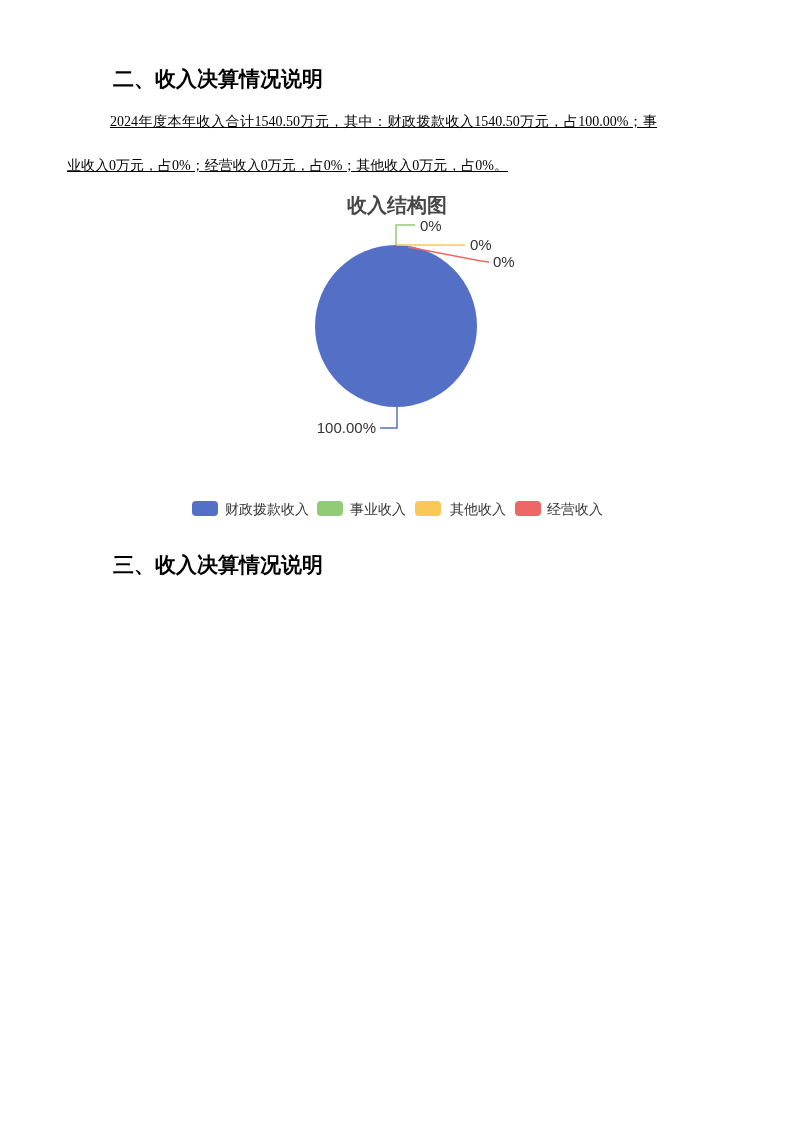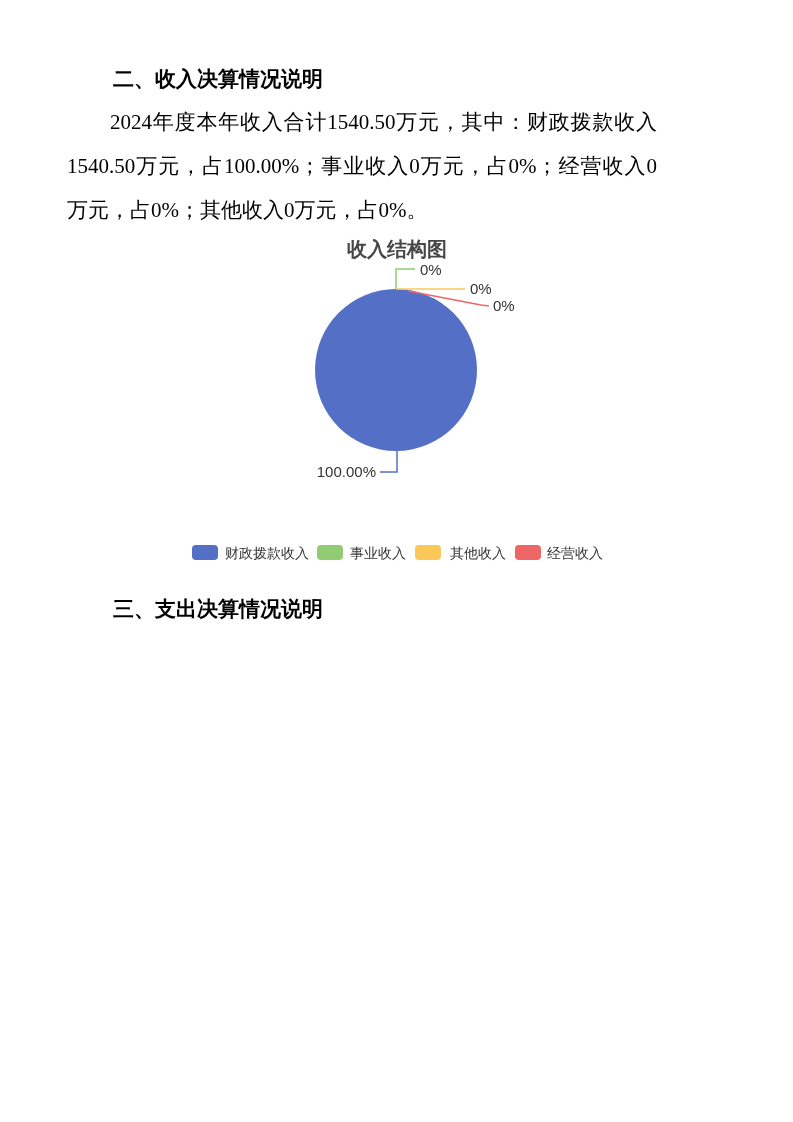--- a/index.html
+++ b/index.html
@@ -19,25 +19,26 @@
   h2.sec-heading {
     font-family: "Liberation Sans", "DejaVu Sans", sans-serif;
     font-weight: bold;
     font-size: 21px;
     line-height: 30px;
     margin: 0;
     padding-left: 46px;
     color: #000000;
   }
   p.body-para {
-    font-size: 21px;
+    font-size: 14px;
     line-height: 44px;
     text-align: justify;
     text-indent: 43px;
     margin: 6px 0 0 0;
+    text-decoration: underline;
   }
   .chart-wrap {
     width: 600px;
     height: 340px;
     margin: 0 40px 0 30px;
     text-align: center;
   }
   .chart-wrap + h2.sec-heading { margin-top: 22px; }
   svg text {
     font-family: "Liberation Sans", "DejaVu Sans", sans-serif;
@@ -103,16 +104,16 @@
           <text class="legend-label" x="353" y="326">其他收入</text>
         </g>
         <g>
           <rect x="418" y="313" width="26" height="15" rx="4" fill="#ee6666"></rect>
           <text class="legend-label" x="450" y="326">经营收入</text>
         </g>
       </g>
     </svg>
   </div>
 
-  <h2 class="sec-heading">三、支出决算情况说明</h2>
+  <h2 class="sec-heading">三、收入决算情况说明</h2>
 
 
 </div>
 
 </body></html>

